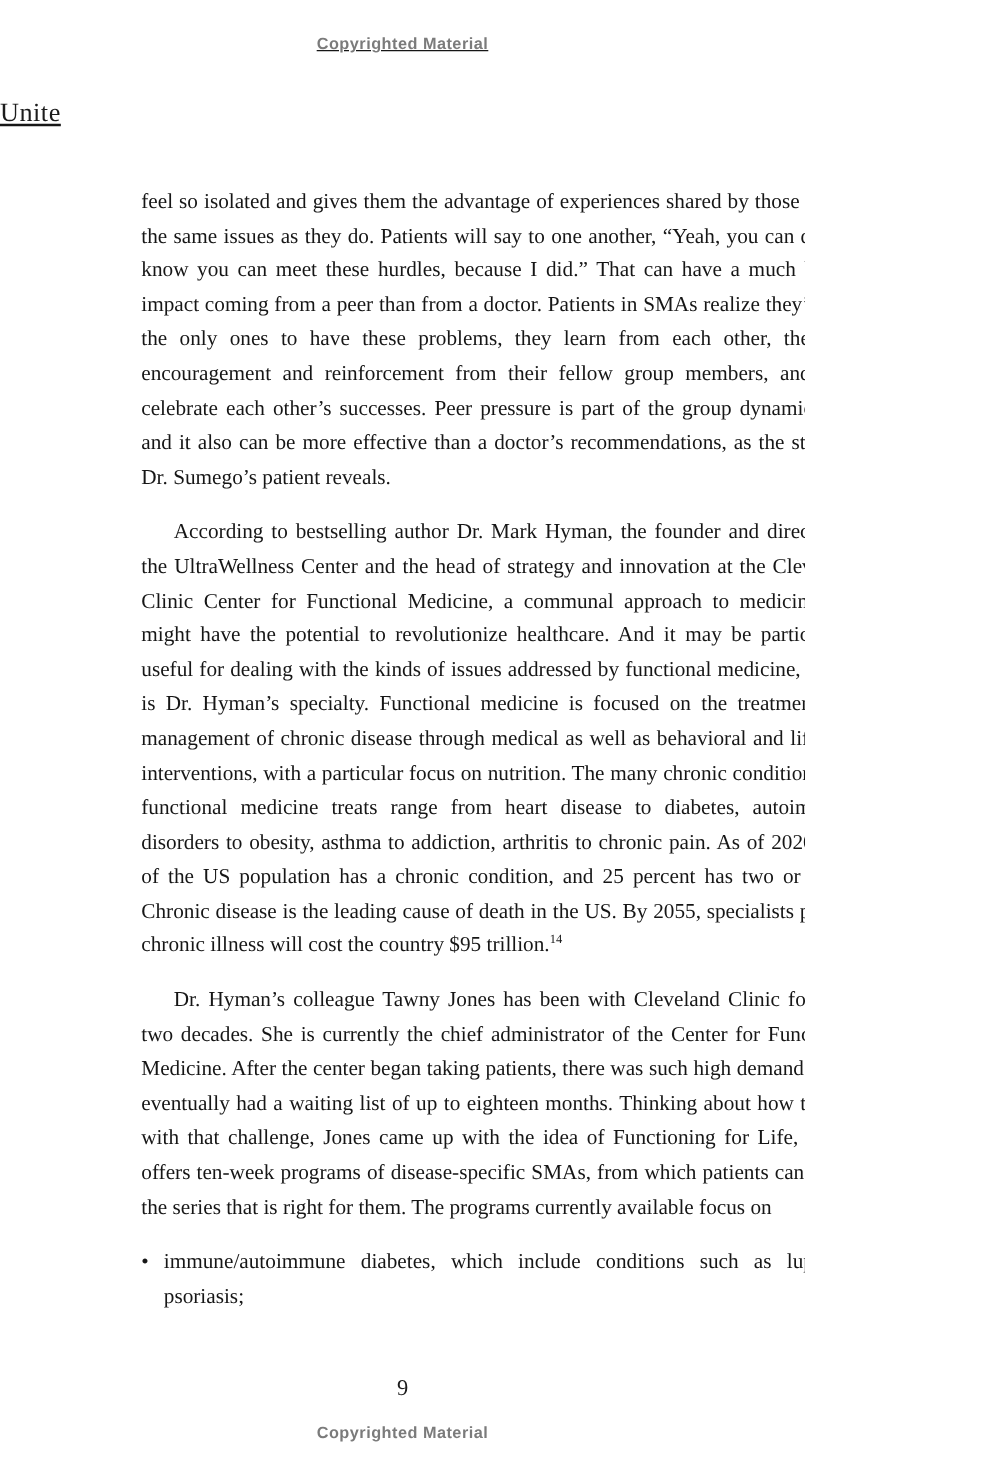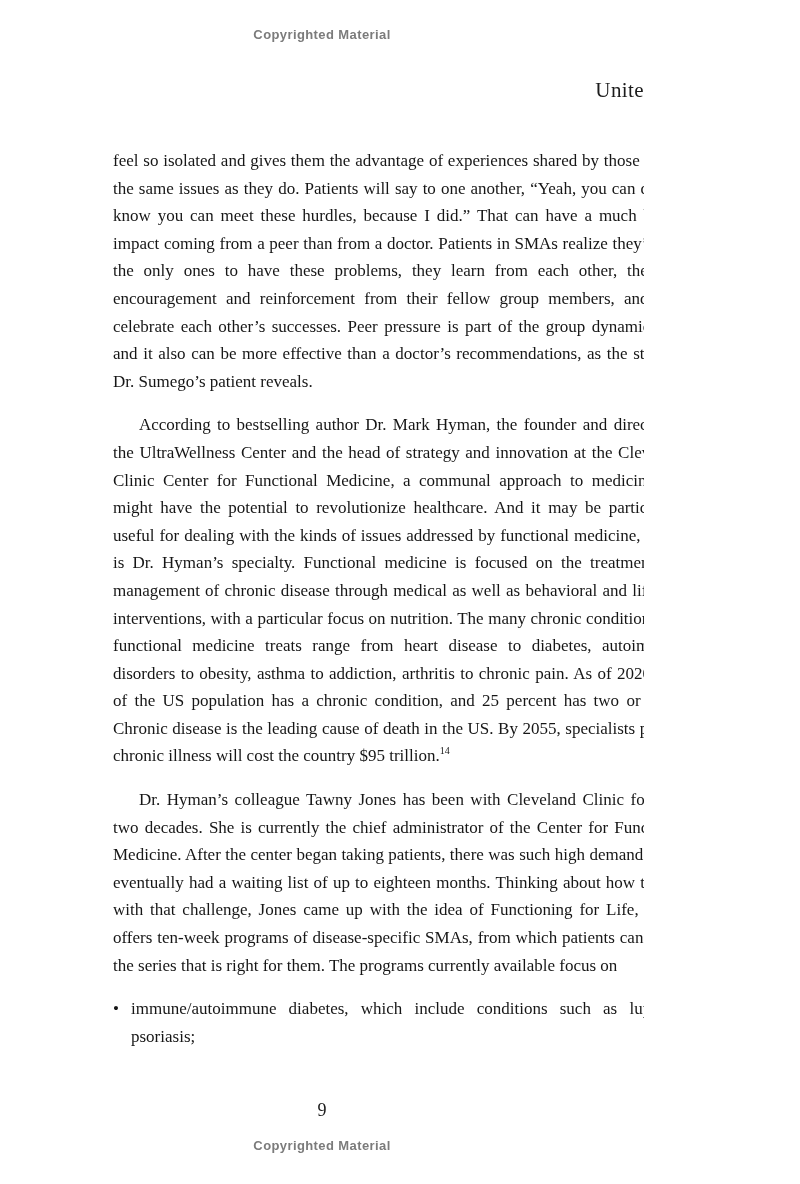--- a/index.html
+++ b/index.html
@@ -8,35 +8,36 @@
     background: #ffffff;
   }
   .page {
     position: relative;
     width: 644px;
     height: 1184px;
     background: #ffffff;
     font-family: "Liberation Serif", serif;
     color: #161616;
     overflow: hidden;
+    text-decoration: underline;
   }
   .copyright {
     font-family: "Liberation Sans", sans-serif;
     font-weight: bold;
     font-size: 13px;
     letter-spacing: 0.4px;
     color: #7b7b7b;
     text-align: center;
   }
   .copyright-top {
     padding-top: 27px;
   }
   .chapter-title {
     margin-top: 36px;
-    text-align: right;
+    text-align: left;
     font-size: 21px;
     font-weight: normal;
     letter-spacing: 0.4px;
     color: #1c1c1c;
   }
   .text-column {
     position: absolute;
     left: 97px;
     top: 131px;
     width: 606px;

